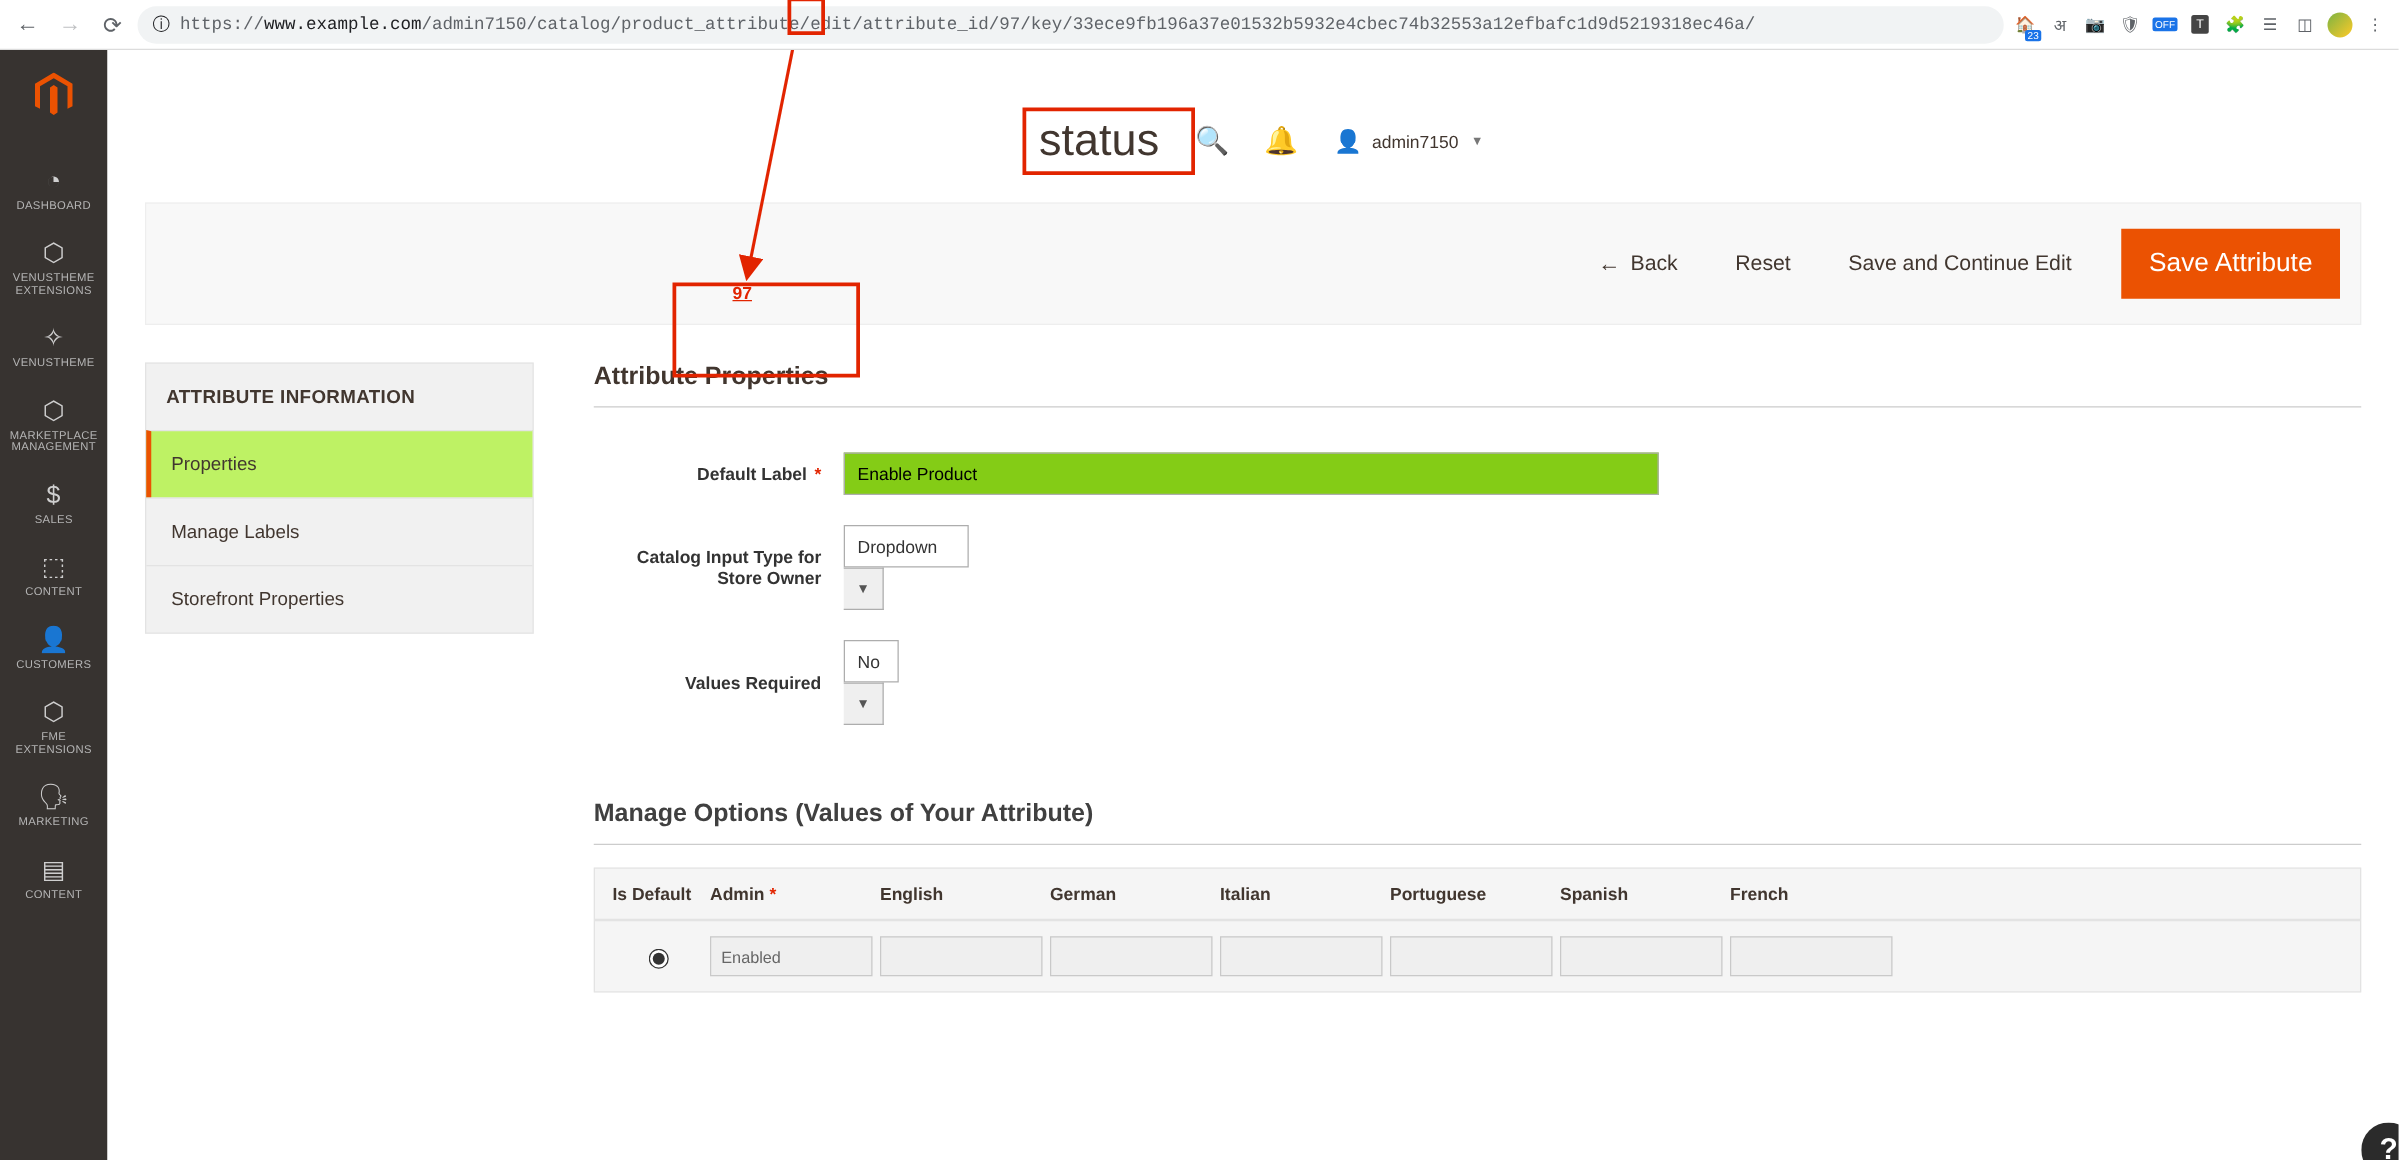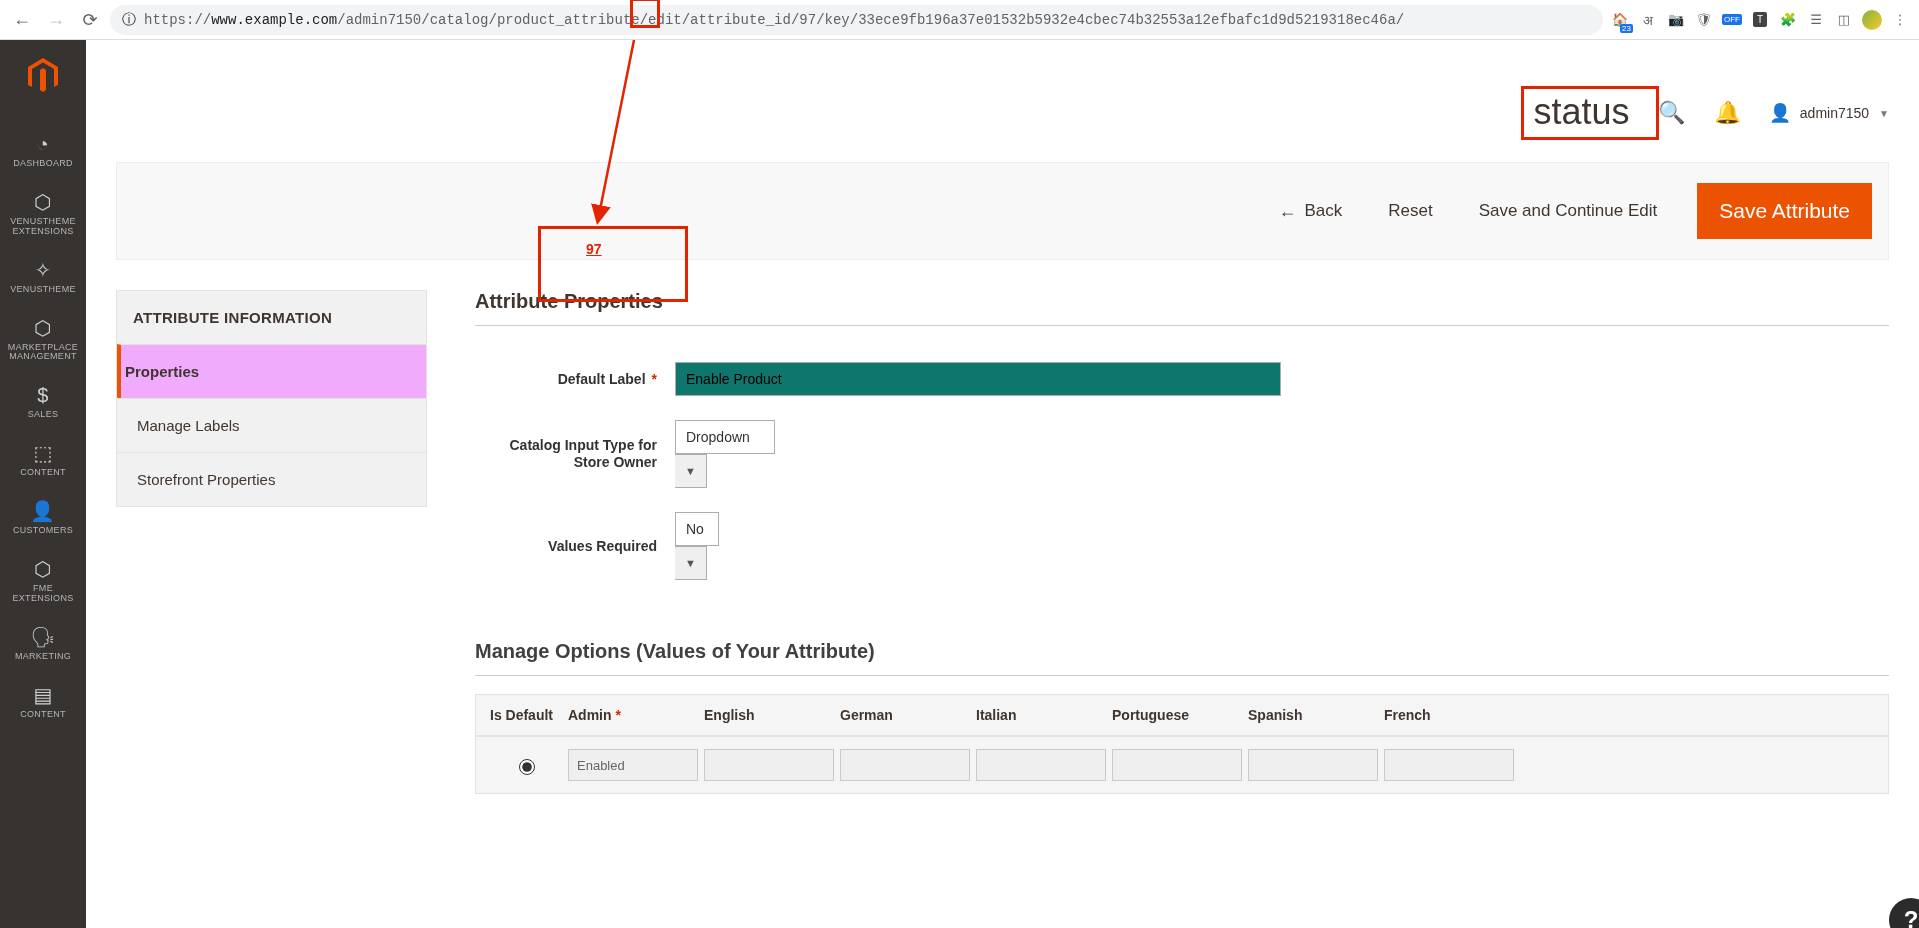--- a/index.html
+++ b/index.html
@@ -113,21 +113,21 @@
     flex:1;
     overflow:auto;
     position:relative;
     background:#fff;
   }
 
   
   .page-header {
     display:flex;
     align-items:center;
-    justify-content:flex-end;
+    justify-content:center;
     padding: 46px 30px 8px 30px;
   }
   .page-title-wrap {
     position:relative;
   }
   .page-title {
     font-size: 36px;
     font-weight:300;
     color:#41362f;
     margin:0;
@@ -194,24 +194,24 @@
     letter-spacing:0.3px;
   }
   .left-tabs .tab {
     padding:18px 20px;
     font-size:15px;
     border-top:1px solid #e3e3e3;
     cursor:pointer;
     color:#41362f;
   }
   .left-tabs .tab.active {
-    background:#f0abfc;
+    background:#bef264;
     border-left:4px solid var(--orange);
-    font-weight:700;
-    padding-left:4px;
+    font-weight:400;
+    padding-left:16px;
   }
 
   .right-form { flex:1; min-width:0; }
   .section-heading {
     font-size:20px;
     font-weight:600;
     color:#41362f;
     padding-bottom:12px;
     border-bottom:1px solid #ccc;
     margin-bottom:36px;
@@ -230,22 +230,22 @@
     color:#333;
     font-weight:600;
     line-height:1.2;
   }
   .form-label .req { color:#e22400; margin-left:6px;}
   .text-input {
     height:34px;
     border:1px solid var(--field-border);
     padding:0 10px;
     font-size:14px;
-    width:606px;
-    background:#0f766e;
+    width:652px;
+    background:#84cc16;
   }
   .select-wrap {
     display:flex;
     flex-direction:column;
   }
   .select-box {
     height:34px;
     border:1px solid var(--field-border);
     background:#fff;
     padding:0 10px;
@@ -396,21 +396,21 @@
     <svg class="annot-arrow" style="left:0;top:0;width:700px;height:260px;position:absolute;overflow:visible;">
       <defs>
         <marker id="arrowhead" markerWidth="8" markerHeight="8" refX="6" refY="4" orient="auto">
           <path d="M0,0 L8,4 L0,8 Z" fill="#e22400"></path>
         </marker>
       </defs>
 
       <line x1="550" y1="-10" x2="512" y2="180" stroke="#e22400" stroke-width="2.5" marker-end="url(#arrowhead)"></line>
     </svg>
     <div class="annot-box" style="left:452px; top:186px; width:150px; height:76px;"></div>
-    <div class="annot-text" style="left:500px; top:201px;text-decoration:underline;">97</div>
+    <div class="annot-text" style="left:500px; top:186px;text-decoration:underline;">97</div>
 
     <div class="page-header">
       <div class="page-title-wrap">
         <h1 class="page-title">status</h1>
       </div>
       <div class="header-actions">
         <span class="hi">🔍</span>
         <span class="hi">🔔</span>
         <span class="user-chip">
           <span class="uicon">👤</span>

